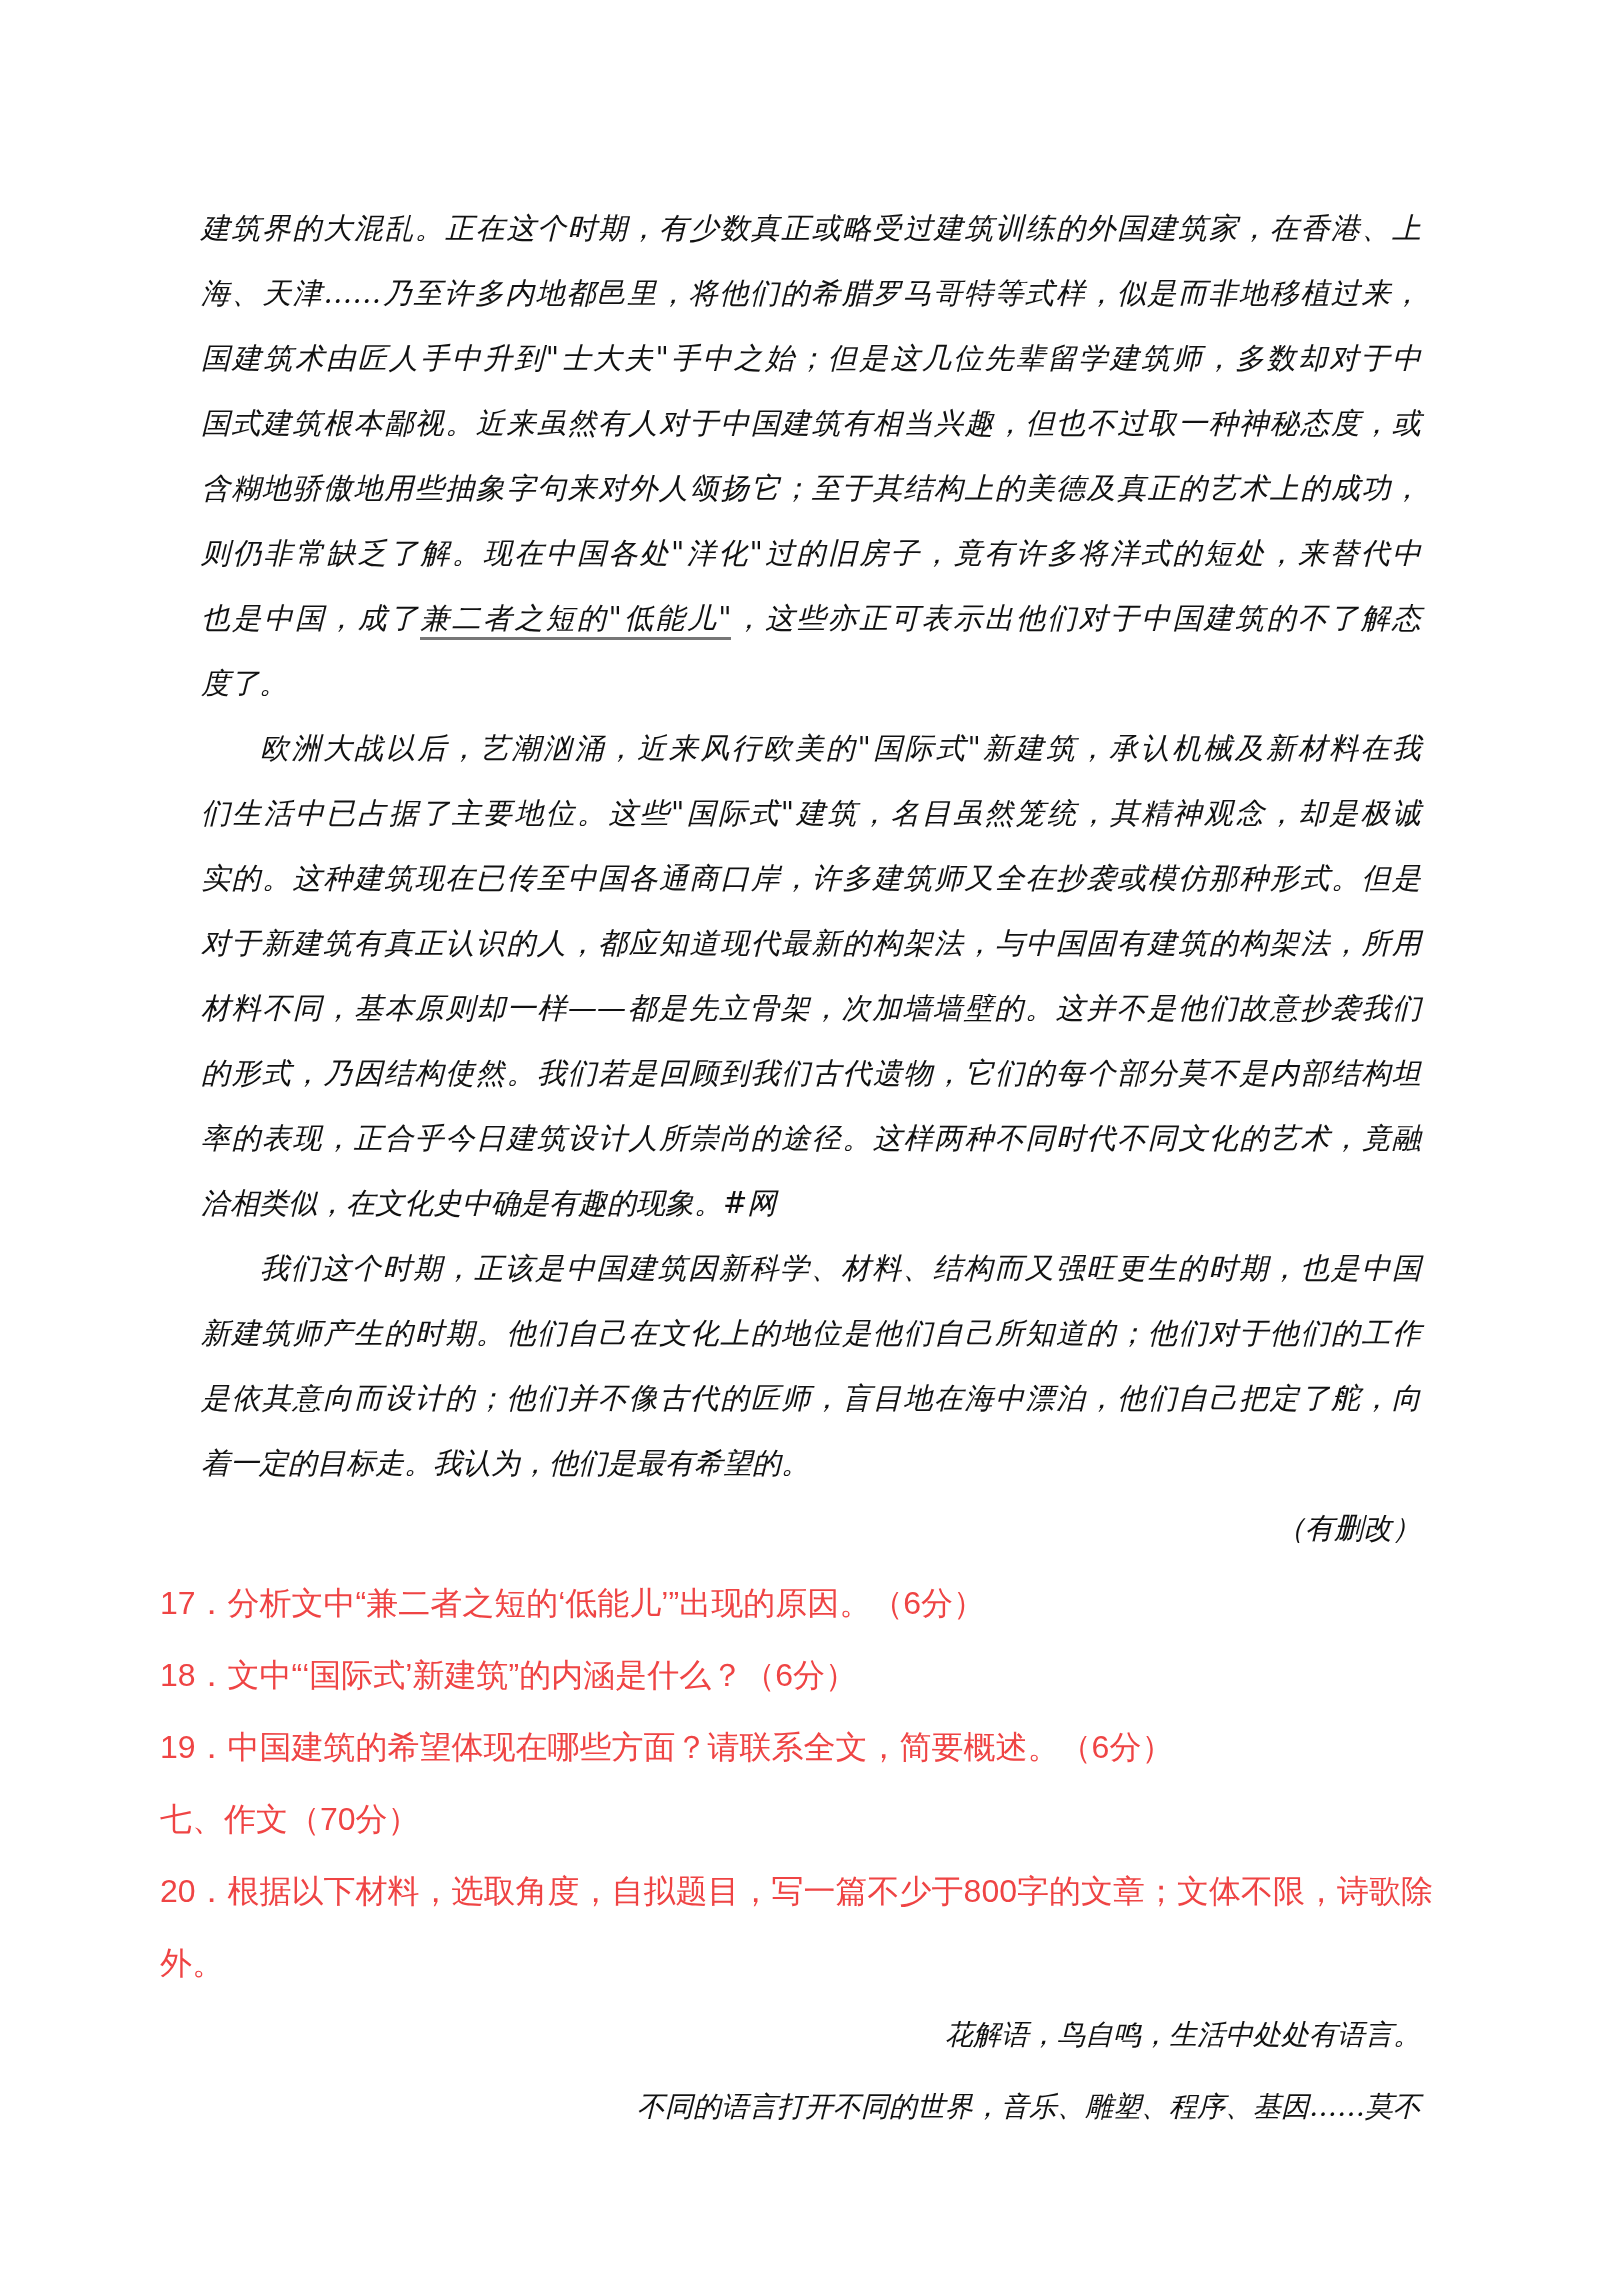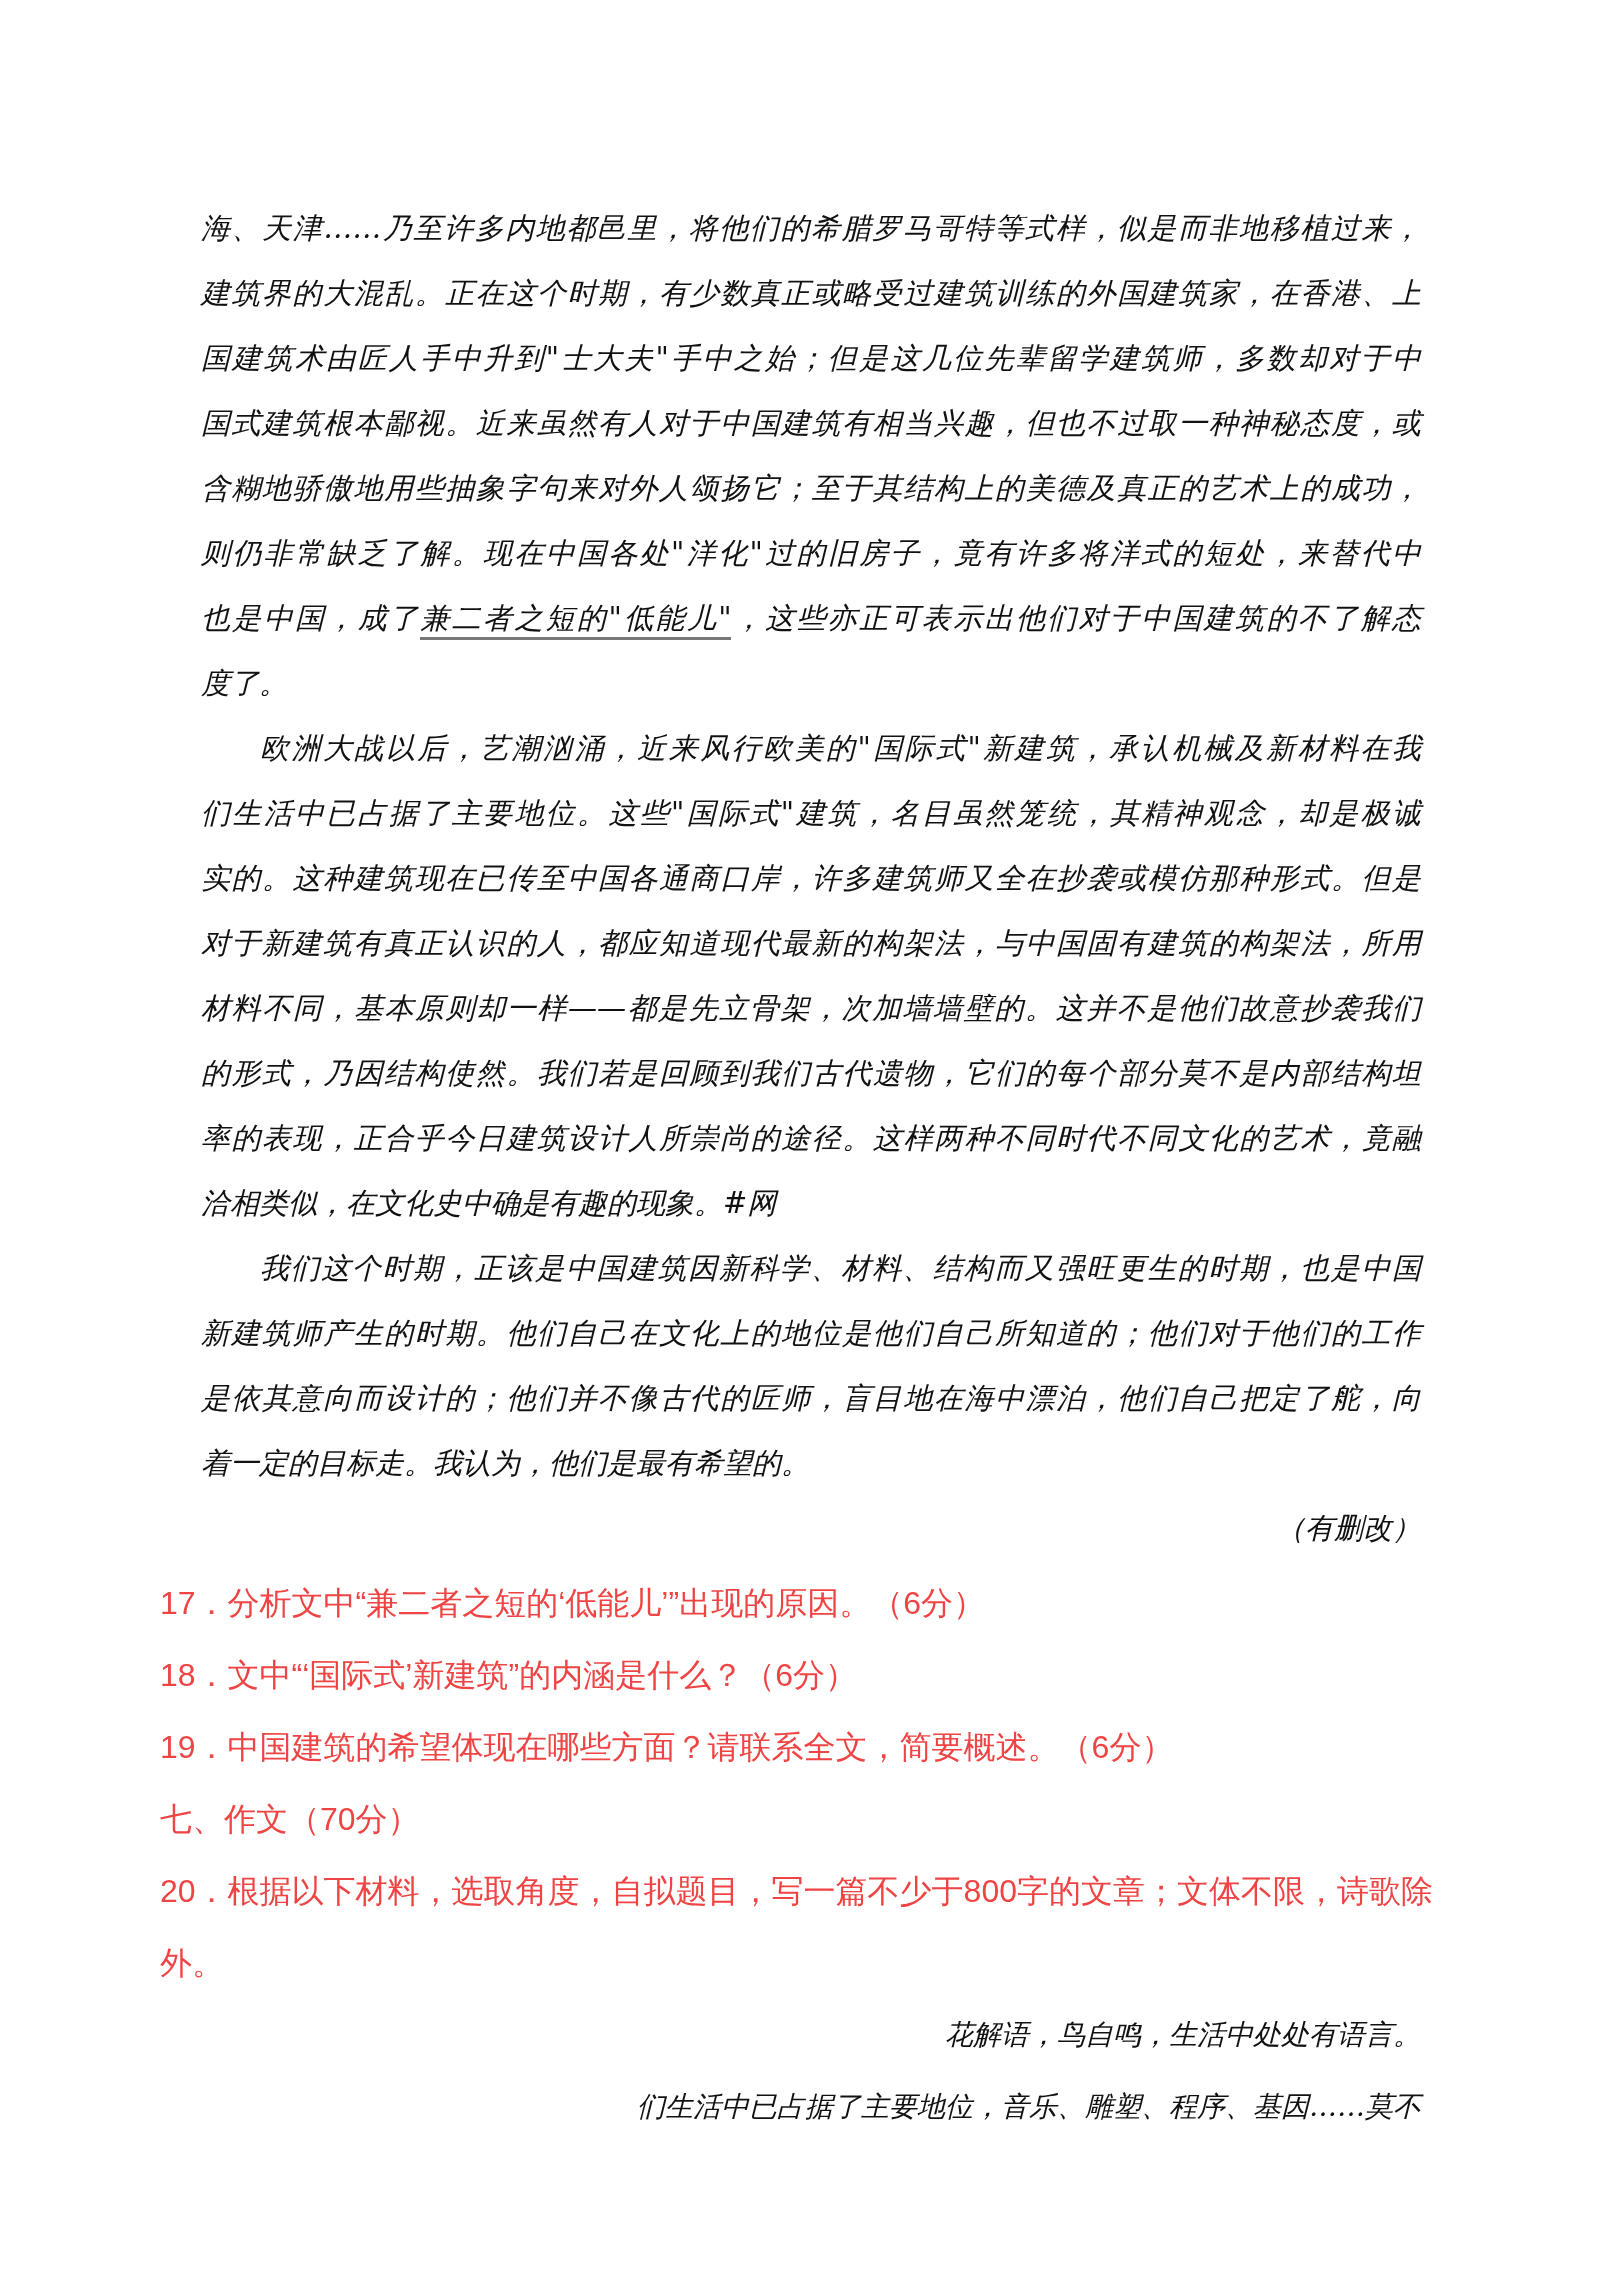--- a/index.html
+++ b/index.html
@@ -81,22 +81,22 @@
 </style>
 </head>
 <body>
 
 <div class="page">
   <div class="content">
 
     <div class="passage">
 
       <div>
+        <div class="passage-line">建筑界的大混乱。正在这个时期，有少数真正或略受过建筑训练的外国建筑家，在香港、上</div>
         <div class="passage-line">海、天津……乃至许多内地都邑里，将他们的希腊罗马哥特等式样，似是而非地移植过来，</div>
-        <div class="passage-line">建筑界的大混乱。正在这个时期，有少数真正或略受过建筑训练的外国建筑家，在香港、上</div>
         <div class="passage-line">国建筑术由匠人手中升到"士大夫"手中之始；但是这几位先辈留学建筑师，多数却对于中</div>
         <div class="passage-line">国式建筑根本鄙视。近来虽然有人对于中国建筑有相当兴趣，但也不过取一种神秘态度，或</div>
         <div class="passage-line">含糊地骄傲地用些抽象字句来对外人颂扬它；至于其结构上的美德及真正的艺术上的成功，</div>
         <div class="passage-line">则仍非常缺乏了解。现在中国各处"洋化"过的旧房子，竟有许多将洋式的短处，来替代中</div>
         <div class="passage-line"><span>也是中国，成了</span><span class="underlined-phrase">兼二者之短的"低能儿"</span><span>，这些亦正可表示出他们对于中国建筑的不了解态</span></div>
         <div class="passage-line short">度了。</div>
       </div>
 
       <div>
         <div class="passage-line indent">欧洲大战以后，艺潮汹涌，近来风行欧美的"国际式"新建筑，承认机械及新材料在我</div>
@@ -123,18 +123,18 @@
       <div class="q-line">17．分析文中“兼二者之短的‘低能儿’”出现的原因。（6分）</div>
       <div class="q-line">18．文中“‘国际式’新建筑”的内涵是什么？（6分）</div>
       <div class="q-line">19．中国建筑的希望体现在哪些方面？请联系全文，简要概述。（6分）</div>
       <div class="q-line">七、作文（70分）</div>
       <div class="q-line">20．根据以下材料，选取角度，自拟题目，写一篇不少于800字的文章；文体不限，诗歌除</div>
       <div class="q-line">外。</div>
     </div>
 
     <div class="material">
       <div class="material-line">花解语，鸟自鸣，生活中处处有语言。</div>
-      <div class="material-line">们生活中已占据了主要地位，音乐、雕塑、程序、基因……莫不</div>
+      <div class="material-line">不同的语言打开不同的世界，音乐、雕塑、程序、基因……莫不</div>
     </div>
 
   </div>
 </div>
 
 
 </body></html>

